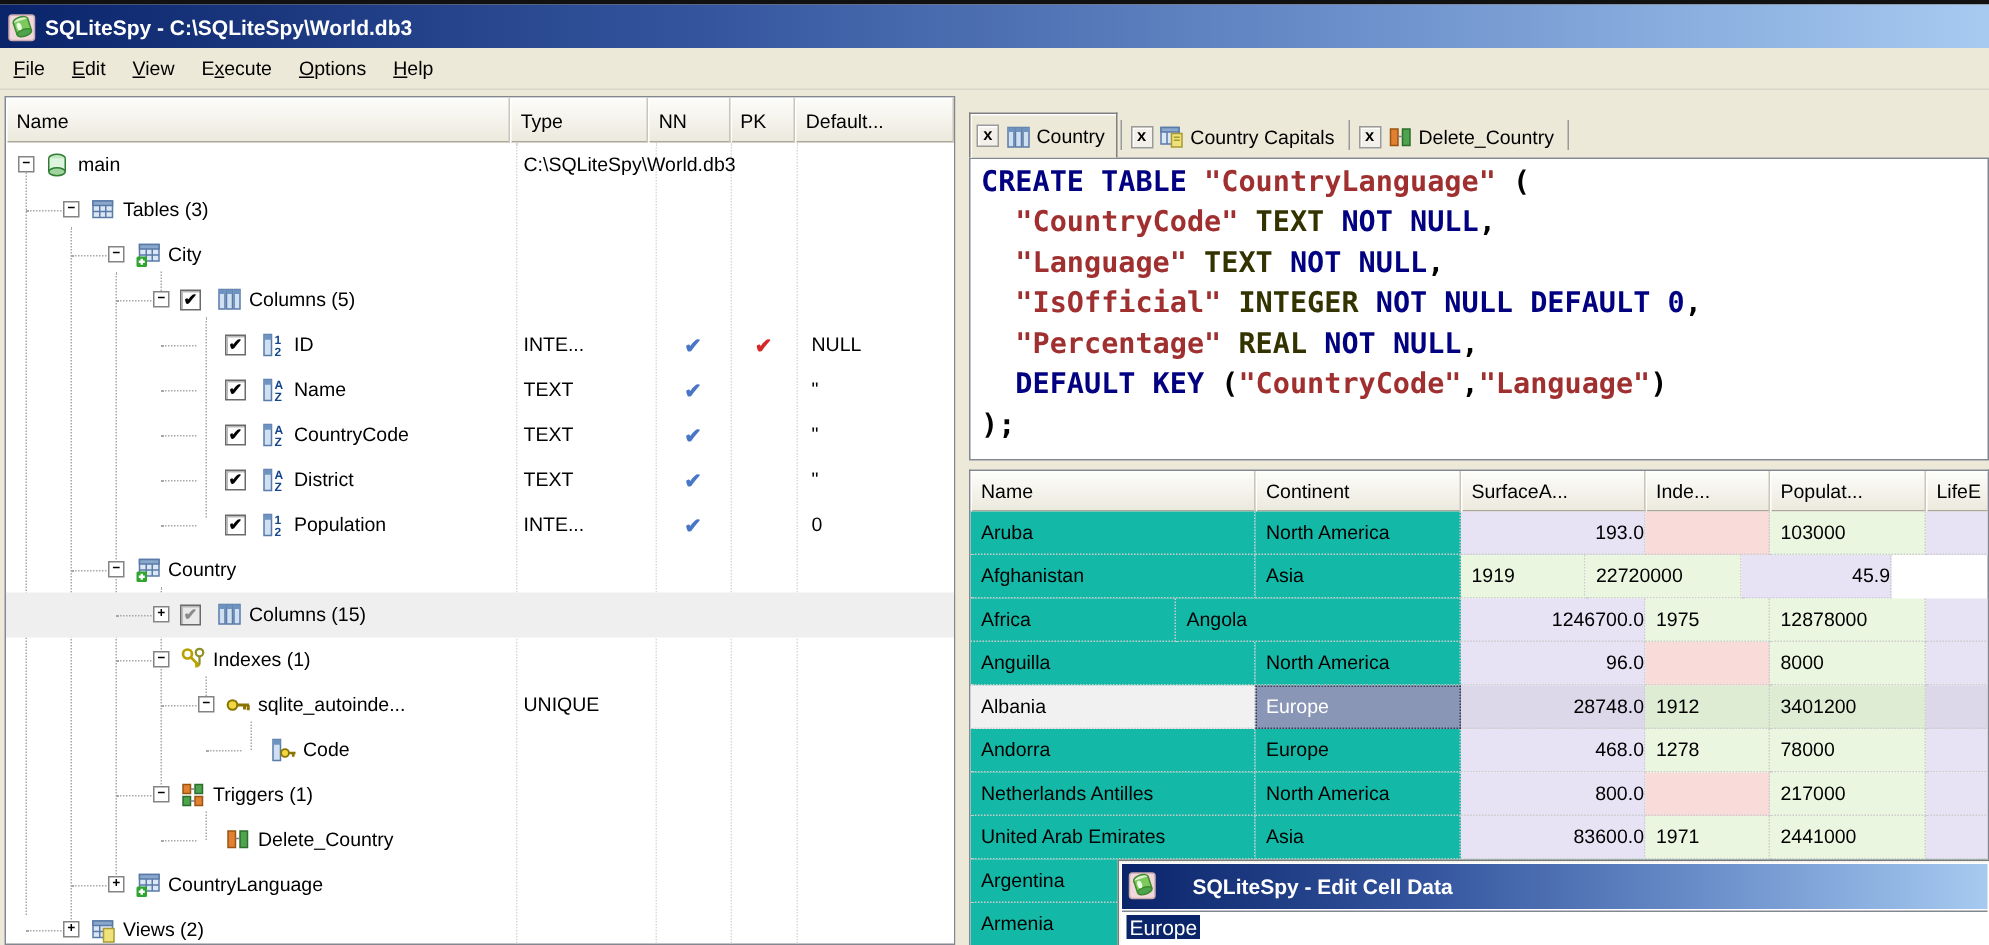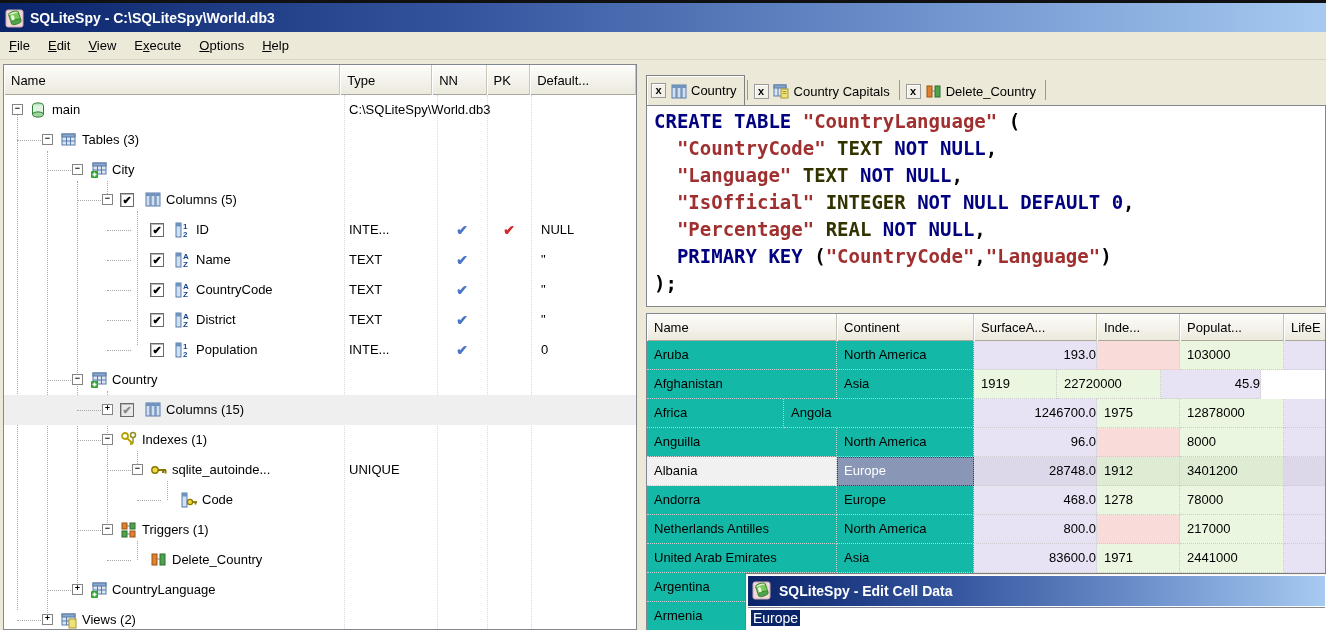--- a/index.html
+++ b/index.html
@@ -86,21 +86,21 @@
   .grid-row.selrow .g-cell.real{background:#dcd8ea;}
   .grid-row.selrow .g-cell.int{background:#dfecd4;}
   .g-cell.selcell{background:var(--cell-sel,#8a96b5) !important;color:#fff;
     border:1px dotted #3c3c50;padding:5px 0 0 6px;}
   
   .dialog{position:absolute;left:745px;top:573px;width:583px;height:70px;
     background:#fff;border:1px solid #7b7b7b;box-shadow:inset 1px 1px 0 #f4f2ea,inset -1px -1px 0 #8f8d82;
     z-index:10;}
   .dlg-titlebar{position:absolute;left:2px;top:2px;right:2px;height:30px;
     background:linear-gradient(90deg,#0a246a 0%,#34559e 35%,#6f93cd 70%,#a6caf0 100%);
-    display:flex;align-items:center;padding-left:4px;color:#fff;font-weight:bold;font-size:14px;}
+    display:flex;align-items:center;padding-left:4px;color:#fff;font-weight:bold;font-size:14px;gap:16px;}
   .dlg-titlebar .app-logo{width:22px;height:22px;margin-right:5px;}
   .dlg-body{position:absolute;left:2px;top:33px;right:2px;bottom:0;background:#fff;
     border-top:1px solid #828790;padding:2px 3px;font-size:14px;cursor:text;}
   .dlg-selected{background:#0a246a;color:#fff;padding:0 2px;}
 </style>
 </head>
 <body>
 
 <div id="window">
   <div class="top-edge"></div>
@@ -467,21 +467,21 @@
           <span class="tab-label">Delete_Country</span>
         </div>
         <div class="tab-sep"></div>
       </div>
     <div class="sql-editor" id="sql-editor">
         <div class="sql-line"><span class="kw">CREATE TABLE</span><span class="pl"> </span><span class="idq">"CountryLanguage"</span><span class="pl"> (</span></div>
         <div class="sql-line"><span class="pl">  </span><span class="idq">"CountryCode"</span><span class="pl"> </span><span class="ty">TEXT</span><span class="pl"> </span><span class="kw">NOT NULL</span><span class="pl">,</span></div>
         <div class="sql-line"><span class="pl">  </span><span class="idq">"Language"</span><span class="pl"> </span><span class="ty">TEXT</span><span class="pl"> </span><span class="kw">NOT NULL</span><span class="pl">,</span></div>
         <div class="sql-line"><span class="pl">  </span><span class="idq">"IsOfficial"</span><span class="pl"> </span><span class="ty">INTEGER</span><span class="pl"> </span><span class="kw">NOT NULL</span><span class="pl"> </span><span class="kw">DEFAULT</span><span class="pl"> </span><span class="num">0</span><span class="pl">,</span></div>
         <div class="sql-line"><span class="pl">  </span><span class="idq">"Percentage"</span><span class="pl"> </span><span class="ty">REAL</span><span class="pl"> </span><span class="kw">NOT NULL</span><span class="pl">,</span></div>
-        <div class="sql-line"><span class="pl">  </span><span class="kw">PRIMARY KEY</span><span class="pl"> (</span><span class="idq">"CountryCode"</span><span class="pl">,</span><span class="idq">"Language"</span><span class="pl">)</span></div>
+        <div class="sql-line"><span class="pl">  </span><span class="kw">DEFAULT KEY</span><span class="pl"> (</span><span class="idq">"CountryCode"</span><span class="pl">,</span><span class="idq">"Language"</span><span class="pl">)</span></div>
         <div class="sql-line"><span class="pl">);</span></div>
       </div>
     <div class="grid">
       <div class="grid-header" id="grid-header">
           <div class="gh-cell" style="width: 190px;">Name</div>
           <div class="gh-cell" style="width: 137px;">Continent</div>
           <div class="gh-cell" style="width: 123px;">SurfaceA...</div>
           <div class="gh-cell" style="width: 83px;">Inde...</div>
           <div class="gh-cell" style="width: 104px;">Populat...</div>
           <div class="gh-cell" style="width: 100px;">LifeE</div>

